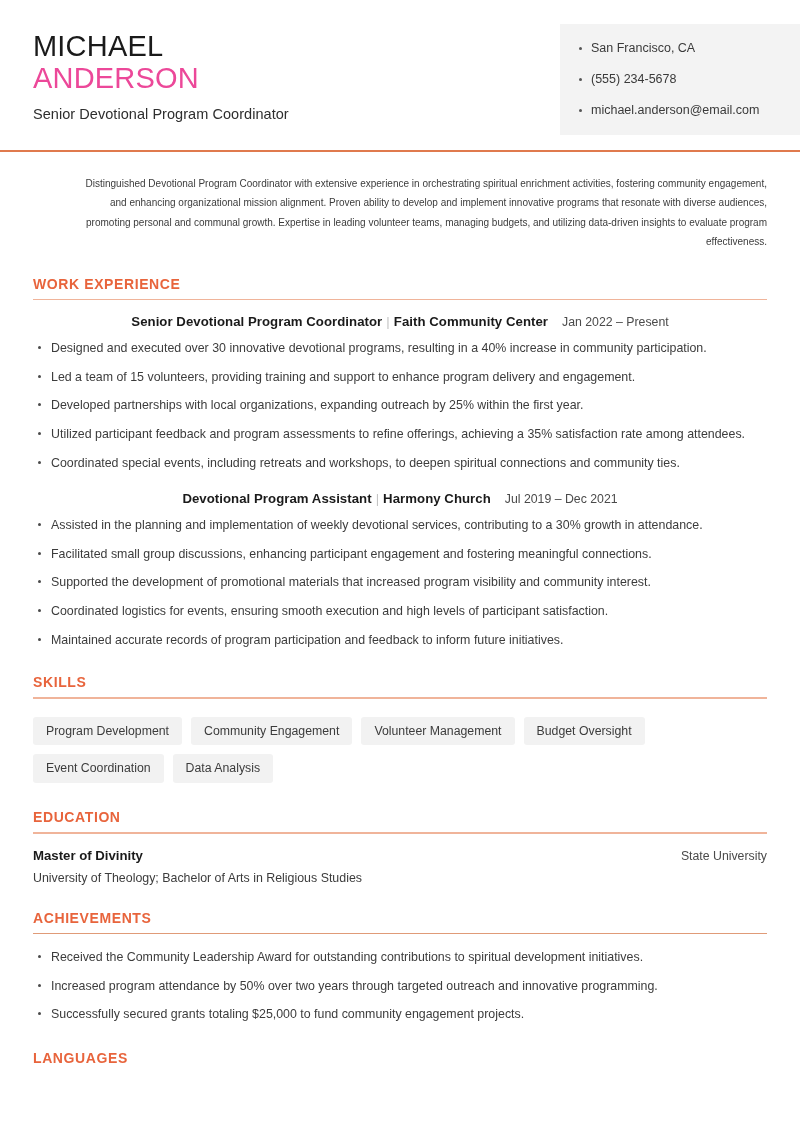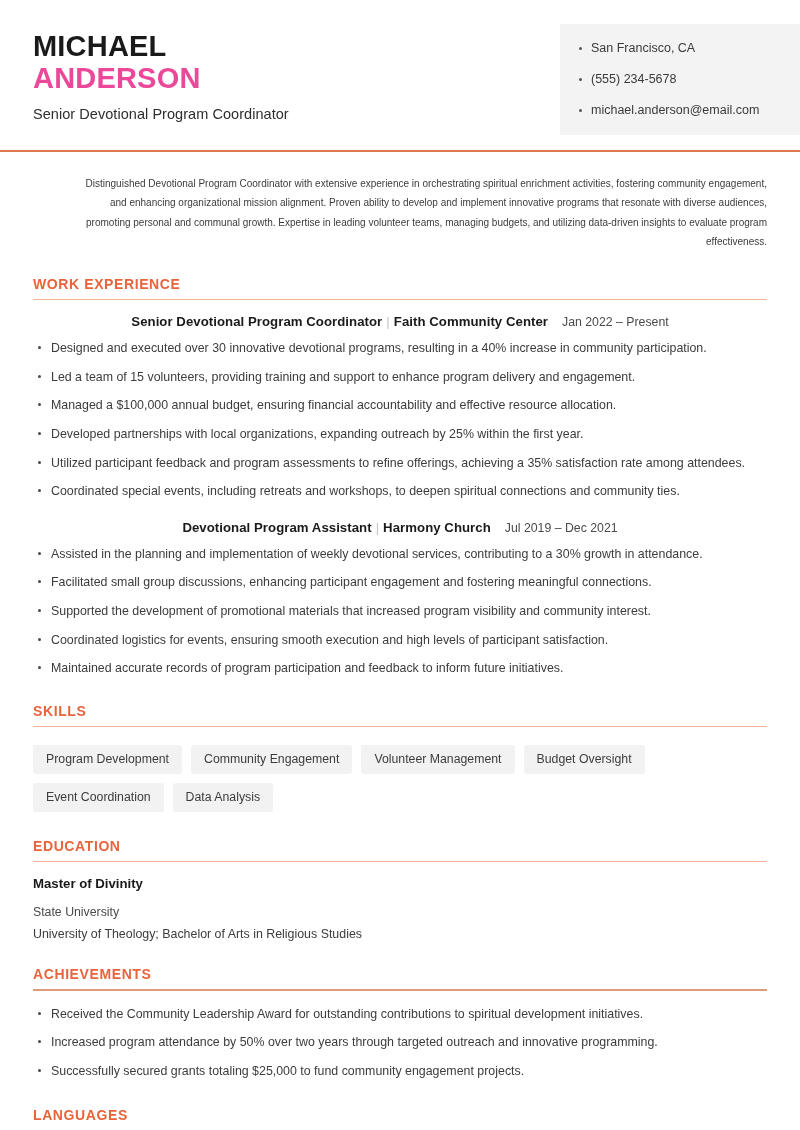--- a/index.html
+++ b/index.html
@@ -34,21 +34,21 @@
     min-height: 108px;
   }
 
   .header-left {
     padding: 6px 0 0 33px;
     flex: 1 1 auto;
   }
 
   .name-line {
     font-size: 29px;
-    font-weight: bold;
+    font-weight: normal;
     letter-spacing: 0.2px;
     line-height: 1.12;
   }
   .name-first { color: #1a1a1a; }
   .name-last  { color: #ec4899; }
 
   .job-title {
     margin-top: 11px;
     font-size: 14.5px;
     color: #2e2e2e;
@@ -190,22 +190,20 @@
     color: #3c3c3c;
     line-height: 1.2;
     white-space: nowrap;
   }
 
   
   .edu-head {
     display: flex;
     align-items: baseline;
     justify-content: space-between;
-    gap: 14px;
-    flex-direction: column;
   }
   .edu-degree {
     font-size: 13.2px;
     font-weight: bold;
     color: #1a1a1a;
   }
   .edu-school {
     font-size: 12.3px;
     color: #4a4a4a;
     white-space: nowrap;
@@ -256,21 +254,20 @@
       <div class="entry">
         <div class="entry-head">
           <div class="entry-title">
             <span>Senior Devotional Program Coordinator</span><span class="entry-sep">|</span><span>Faith Community Center</span>
           </div>
           <div class="entry-date">Jan 2022 – Present</div>
         </div>
         <ul class="bullets">
           <li>Designed and executed over 30 innovative devotional programs, resulting in a 40% increase in community participation.</li>
           <li>Led a team of 15 volunteers, providing training and support to enhance program delivery and engagement.</li>
-          <li>Managed a $100,000 annual budget, ensuring financial accountability and effective resource allocation.</li>
           <li>Developed partnerships with local organizations, expanding outreach by 25% within the first year.</li>
           <li>Utilized participant feedback and program assessments to refine offerings, achieving a 35% satisfaction rate among attendees.</li>
           <li>Coordinated special events, including retreats and workshops, to deepen spiritual connections and community ties.</li>
         </ul>
       </div>
 
       <div class="entry">
         <div class="entry-head">
           <div class="entry-title">
             <span>Devotional Program Assistant</span><span class="entry-sep">|</span><span>Harmony Church</span>

